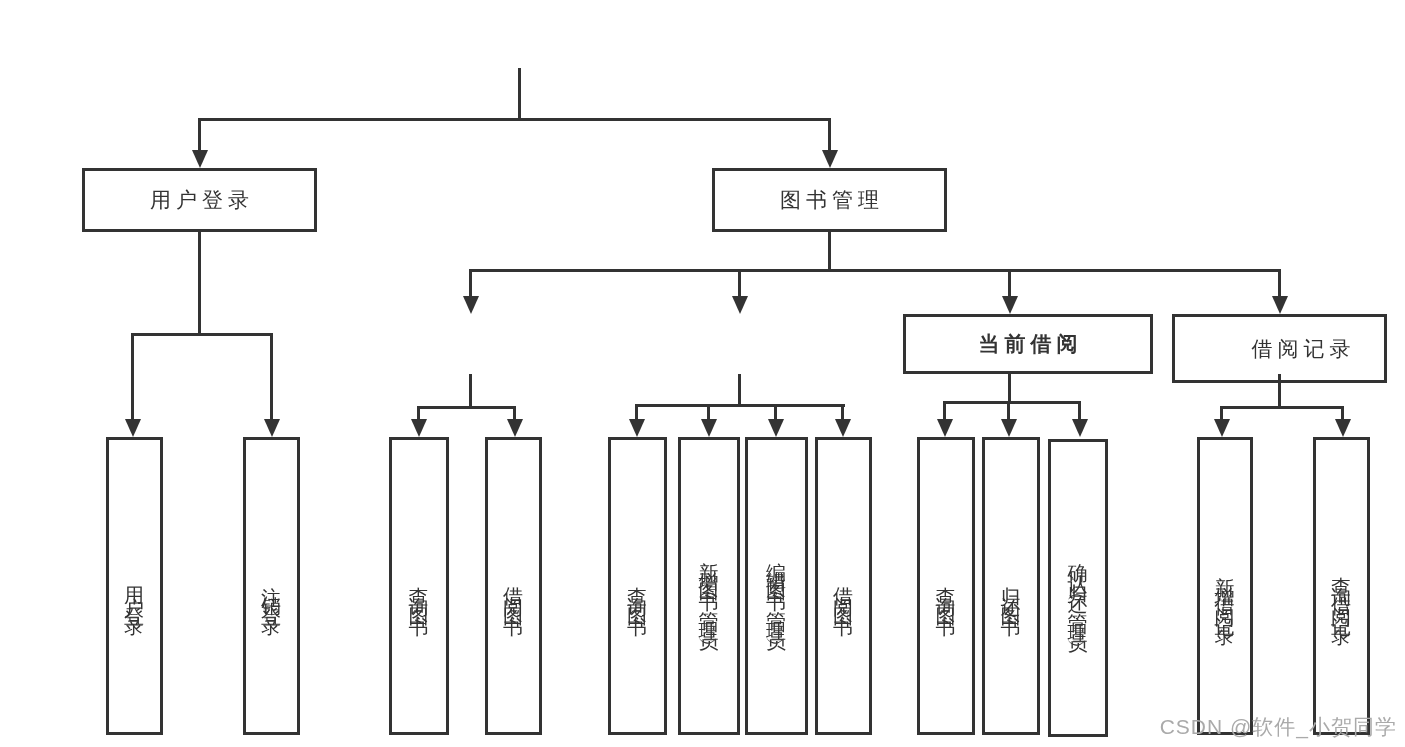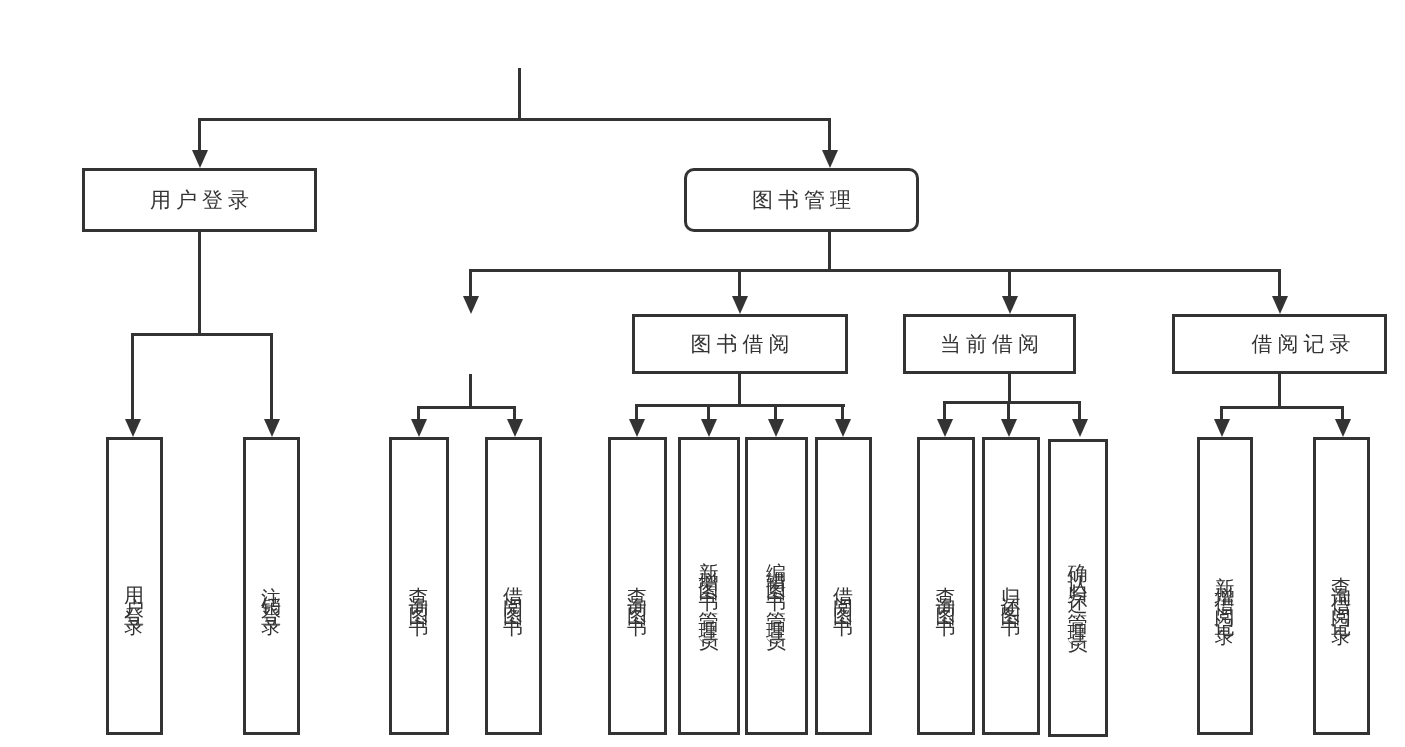--- a/index.html
+++ b/index.html
@@ -72,21 +72,21 @@
   <div class="vl" style="left:518px;top:68px;height:53px;"></div>
   <div class="hl" style="left:198px;top:118px;width:633px;"></div>
   <div class="vl" style="left:198px;top:118px;height:34px;"></div>
   <div class="vl" style="left:828px;top:118px;height:34px;"></div>
   <div class="ar" style="left:192px;top:150px;"></div>
   <div class="ar" style="left:822px;top:150px;"></div>
 
   <div class="box" style="left:82px;top:168px;width:235px;height:64px;">
     <span>用户登录</span>
   </div>
-  <div class="box" style="left:684px;top:168px;width:235px;height:64px;border-radius:10px;">
+  <div class="box" style="left:712px;top:168px;width:235px;height:64px;">
     <span>图书管理</span>
   </div>
 
   <div class="vl" style="left:198px;top:232px;height:104px;"></div>
   <div class="hl" style="left:131px;top:333px;width:142px;"></div>
   <div class="vl" style="left:131px;top:333px;height:88px;"></div>
   <div class="vl" style="left:270px;top:333px;height:88px;"></div>
   <div class="ar" style="left:125px;top:419px;"></div>
   <div class="ar" style="left:264px;top:419px;"></div>
 
@@ -94,27 +94,24 @@
   <div class="hl" style="left:469px;top:269px;width:812px;"></div>
   <div class="vl" style="left:469px;top:269px;height:29px;"></div>
   <div class="vl" style="left:738px;top:269px;height:29px;"></div>
   <div class="vl" style="left:1008px;top:269px;height:29px;"></div>
   <div class="vl" style="left:1278px;top:269px;height:29px;"></div>
   <div class="ar" style="left:463px;top:296px;"></div>
   <div class="ar" style="left:732px;top:296px;"></div>
   <div class="ar" style="left:1002px;top:296px;"></div>
   <div class="ar" style="left:1272px;top:296px;"></div>
 
-  <div class="box" style="left:632px;top:314px;width:216px;height:60px;">
-    <span>图书借阅</span>
-  </div>
-  <div class="box" style="left:903px;top:314px;width:173px;height:60px;">
+  <div class="box" style="left:903px;top:314px;width:250px;height:60px;font-weight:bold;">
     <span>当前借阅</span>
   </div>
-  <div class="box" style="left:1172px;top:314px;width:215px;height:60px;padding-left:48px;">
+  <div class="box" style="left:1172px;top:314px;width:215px;height:69px;padding-left:48px;">
     <span>借阅记录</span>
   </div>
 
   <div class="vl" style="left:469px;top:374px;height:35px;"></div>
   <div class="hl" style="left:417px;top:406px;width:99px;"></div>
   <div class="vl" style="left:417px;top:406px;height:15px;"></div>
   <div class="vl" style="left:513px;top:406px;height:15px;"></div>
   <div class="ar" style="left:411px;top:419px;"></div>
   <div class="ar" style="left:507px;top:419px;"></div>
 
@@ -182,14 +179,15 @@
     <span class="vtxt">确认归还（管理员）</span>
   </div>
 
   <div class="leaf" style="left:1197px;top:437px;width:56px;height:298px;">
     <span class="vtxt">新增借阅记录</span>
   </div>
   <div class="leaf" style="left:1313px;top:437px;width:57px;height:298px;">
     <span class="vtxt">查询借阅记录</span>
   </div>
 
+  <div id="watermark">CSDN @软件_小贺同学</div>
 
 </div>
 
 </body></html>

